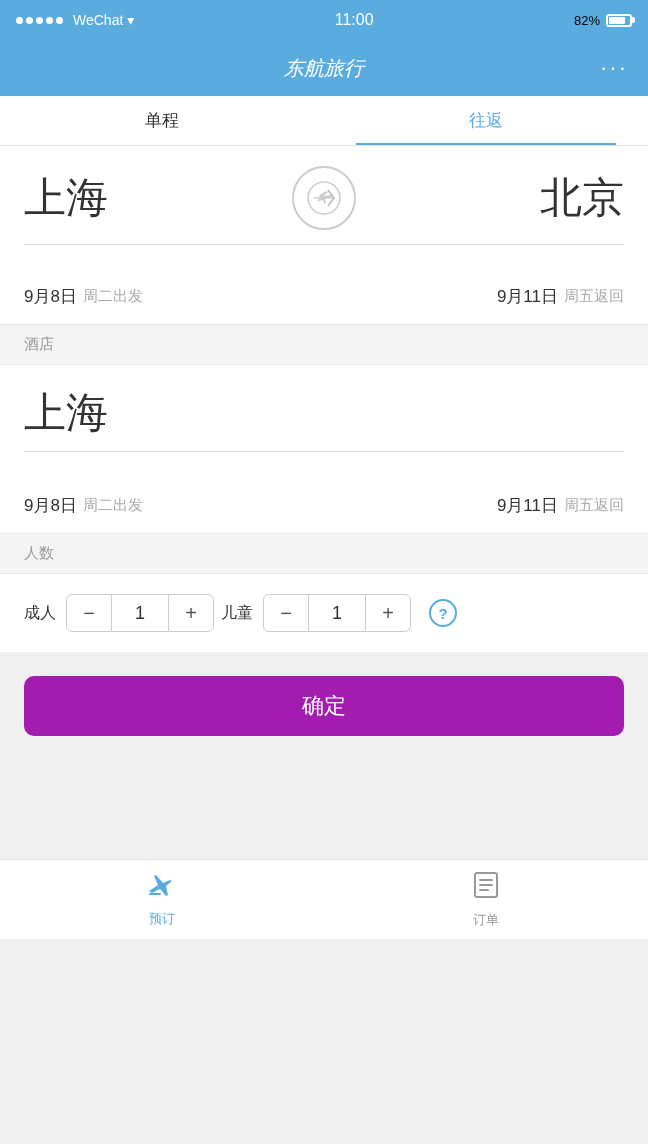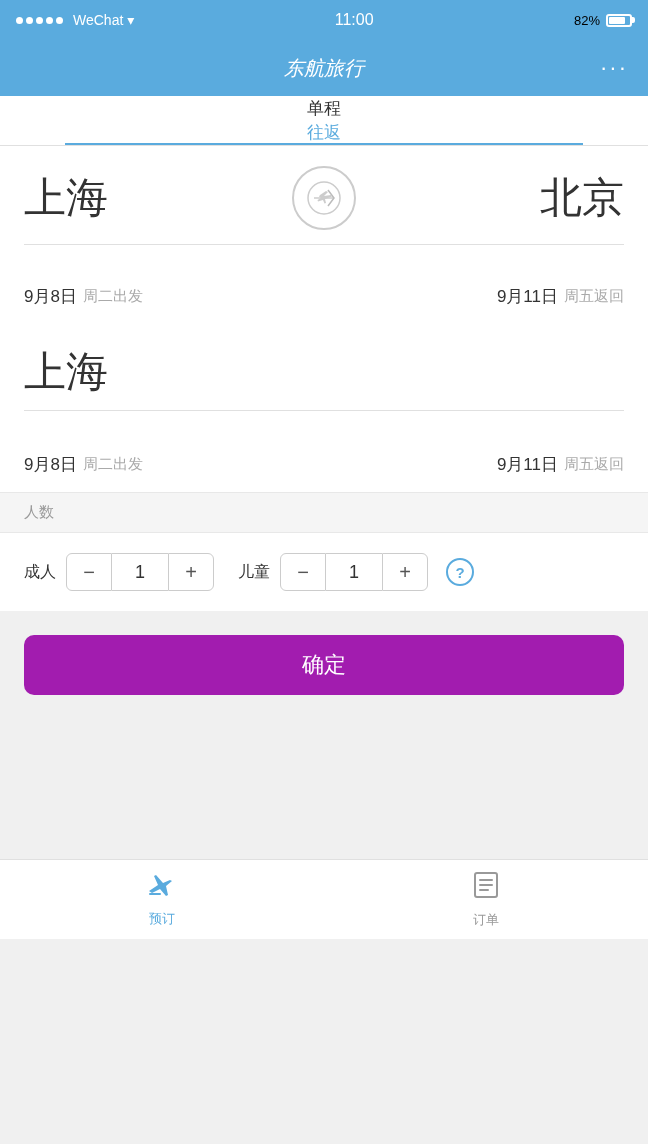--- a/index.html
+++ b/index.html
@@ -60,21 +60,20 @@
       color: white; font-size: 22px; letter-spacing: 2px;
       cursor: pointer;
     }
 
     
     .top-tabs {
       background: white;
       display: flex;
       border-bottom: 1px solid #e0e0e0;
       height: 50px;
-      flex-direction: column;
     }
     .top-tab {
       flex: 1;
       display: flex;
       align-items: center;
       justify-content: center;
       font-size: 17px;
       color: #333;
       cursor: pointer;
       position: relative;
@@ -194,21 +193,21 @@
       width: 28px; height: 28px;
       border-radius: 50%;
       border: 2px solid #5aabde;
       color: #5aabde;
       display: flex; align-items: center; justify-content: center;
       font-size: 15px; font-weight: bold;
       cursor: pointer;
       margin-left: 8px;
     }
     .passenger-pair {
-      display: flex; align-items: center; gap: 24px;
+      display: flex; align-items: center; gap: 7px;
     }
 
     
     .confirm-area {
       background: #f0f0f0;
       padding: 24px 24px;
     }
     .confirm-btn {
       width: 100%;
       height: 60px;
@@ -319,20 +318,23 @@
           <span class="date-text">9月8日</span>
           <span class="day-text">周二出发</span>
         </div>
         <div class="date-group">
           <span class="date-text">9月11日</span>
           <span class="day-text">周五返回</span>
         </div>
       </div>
     </div>
 
+    <div class="section-label">
+      <span>酒店</span>
+    </div>
 
     <div class="hotel-section">
       <div class="hotel-city">上海</div>
       <div class="date-pair">
         <div class="date-group">
           <span class="date-text">9月8日</span>
           <span class="day-text">周二出发</span>
         </div>
         <div class="date-group">
           <span class="date-text">9月11日</span>

